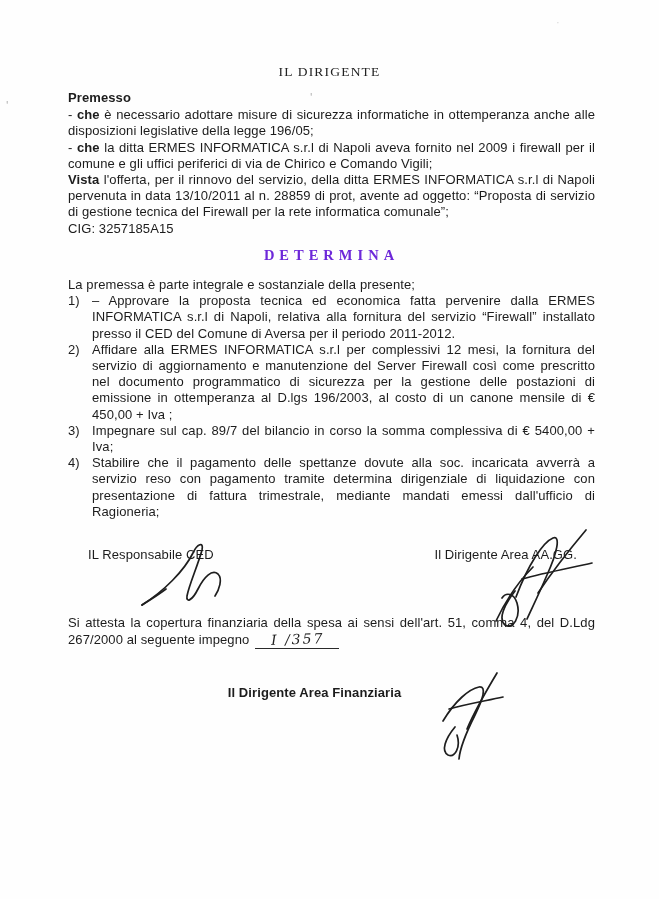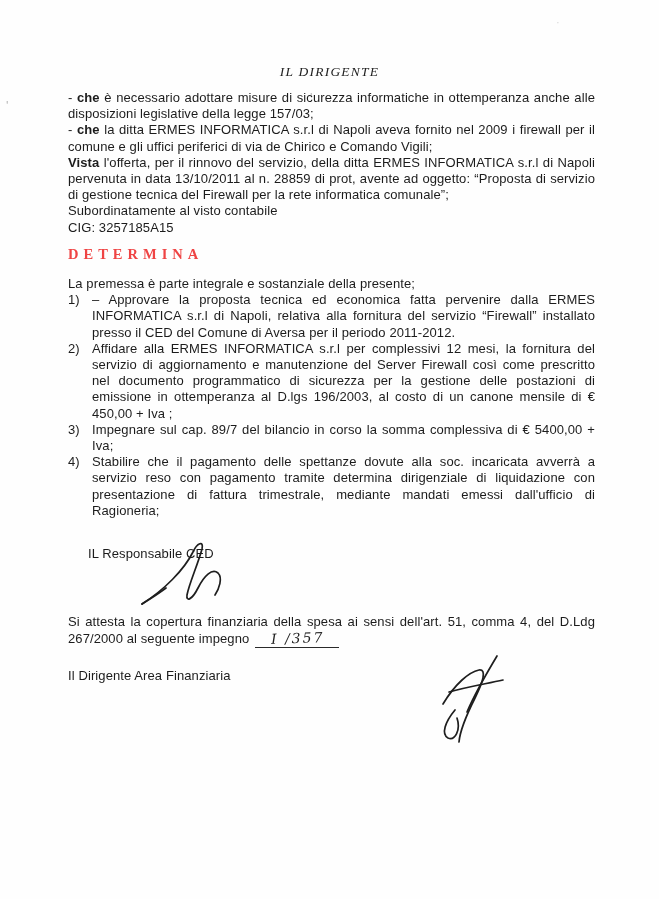--- a/index.html
+++ b/index.html
@@ -16,41 +16,40 @@
     background: #fefefe;
   }
   .doc-title {
     position: absolute;
     top: 64px; left: 0; right: 0;
     text-align: center;
     font-family: "Liberation Serif", serif;
     font-size: 13.5px;
     letter-spacing: 1.2px;
     color: #222;
-    font-style: italic;
   }
   .content {
     position: absolute;
     left: 68px; top: 90px;
     width: 527px;
     font-size: 13px;
     line-height: 16.2px;
     letter-spacing: 0.1px;
   }
   .premesso { font-weight: bold; margin: 0 0 1px 0; }
   .clause { margin: 0; text-align: justify; }
   .clause b { font-weight: bold; }
   .determina-heading {
-    text-align: left;
+    text-align: center;
     font-family: "Liberation Serif", serif;
     font-weight: bold;
     font-size: 14.5px;
     letter-spacing: 5px;
     margin: 10px 0 14px 0;
-    color: #ef4444;
+    color: #6d28d9;
   }
   .intro { margin: 0 0 0 0; }
   .numbered { margin: 0; }
   .li { display: flex; margin: 0; }
   .li .marker { flex: 0 0 24px; }
   .li .li-text { flex: 1; text-align: justify; }
   .sig-row {
     display: flex;
     justify-content: space-between;
     margin-top: 27px;
@@ -70,46 +69,47 @@
     display: inline-block;
     font-family: "DejaVu Serif", serif;
     font-style: italic;
     font-size: 14px;
     letter-spacing: 2px;
     transform: rotate(-2deg);
     color: #222;
   }
   .sig-bottom {
     position: relative;
-    margin-top: 20px;
-    text-align: left;
+    margin-top: 36px;
+    text-align: center;
     padding-right: 34px;
+    font-weight: bold;
   }
   .artifact { position: absolute; color: #b9b9b9; font-size: 13px; }
   .artifact2 { position: absolute; color: #d8d8d8; font-size: 11px; }
   svg path { fill: none; stroke: #1e1e1e; stroke-width: 1.7; stroke-linecap: round; stroke-linejoin: round; }
 </style>
 </head>
 <body>
 
 <div class="page">
 
   <span class="artifact" style="left:6px; top:98px;">'</span>
   <span class="artifact" style="left:310px; top:90px;">'</span>
   <span class="artifact2" style="left:556px; top:16px;">·</span>
 
   <div class="doc-title">IL DIRIGENTE</div>
 
   <div class="content">
 
+    <p class="premesso">Premesso</p>
 
-    <p class="clause"><span>- </span><b>che</b><span> è necessario adottare misure di sicurezza informatiche in ottemperanza anche alle disposizioni legislative della legge  157/03;</span></p>
+    <p class="clause"><span>- </span><b>che</b><span> è necessario adottare misure di sicurezza informatiche in ottemperanza anche alle disposizioni legislative della legge  196/05;</span></p>
     <p class="clause"><span>- </span><b>che</b><span> la ditta ERMES INFORMATICA s.r.l di Napoli aveva fornito nel 2009 i firewall per il comune e gli uffici periferici di via de Chirico e Comando Vigili;</span></p>
     <p class="clause"><span></span><b>Vista</b><span> l'offerta, per il rinnovo del servizio, della ditta ERMES INFORMATICA s.r.l di Napoli pervenuta in data 13/10/2011 al n. 28859 di prot, avente ad oggetto: “Proposta di servizio di gestione tecnica del Firewall per la rete informatica comunale”;</span></p>
-    <p class="clause"><span>Subordinatamente al visto contabile</span></p>
     <p class="clause"><span>CIG: 3257185A15</span></p>
 
     <div class="determina-heading">DETERMINA</div>
 
     <p class="intro">La premessa è parte integrale e sostanziale della presente;</p>
 
     <div class="numbered">
       <div class="li">
         <span class="marker">1)</span>
         <span class="li-text">– Approvare la proposta tecnica ed economica fatta pervenire dalla ERMES INFORMATICA s.r.l di Napoli, relativa alla fornitura del servizio “Firewall” installato presso il CED del Comune di Aversa per il periodo 2011-2012.</span>
@@ -129,20 +129,30 @@
     </div>
 
     <div class="sig-row">
       <div class="sig-block">
         <span>IL Responsabile CED</span>
         <svg class="sig-svg" style="left:48px; top:-12px;" width="120" height="78" viewBox="0 0 120 78">
           <path d="M6 70 C 28 56, 48 36, 57 18 C 61 9, 68 6, 66 15 C 62 30, 53 50, 51 61 C 50 68, 56 66, 62 54 C 68 42, 76 34, 82 39 C 87 44, 83 55, 79 61"></path>
           <path d="M6 70 C 14 65, 22 60, 30 54"></path>
         </svg>
       </div>
+      <div class="sig-block">
+        <span>Il Dirigente Area AA.GG.</span>
+        <svg class="sig-svg" style="left:52px; top:-20px;" width="130" height="102" viewBox="0 0 130 102">
+          <path d="M100 3 C 84 22, 64 48, 52 66"></path>
+          <path d="M30 70 C 42 38, 57 15, 67 11 C 75 8, 71 26, 61 48 C 53 67, 45 83, 41 92"></path>
+          <path d="M36 52 C 58 46, 84 41, 106 36"></path>
+          <path d="M10 94 C 21 71, 35 52, 47 40"></path>
+          <path d="M29 64 C 18 78, 12 92, 19 98 C 27 103, 35 90, 31 76 C 28 66, 20 65, 16 71"></path>
+        </svg>
+      </div>
     </div>
 
     <p class="attestation"><span>Si attesta la copertura finanziaria della spesa ai sensi dell'art. 51, comma 4, del D.Ldg 267/2000 al seguente impegno</span><span class="impegno-wrap"><span class="impegno-value">I /357</span></span></p>
 
     <div class="sig-bottom">
       <span>Il Dirigente Area Finanziaria</span>
       <svg class="sig-svg" style="right:78px; top:-14px;" width="92" height="92" viewBox="0 0 92 92">
         <path d="M72 2 C 60 22, 48 44, 42 58"></path>
         <path d="M18 50 C 30 30, 44 18, 54 16 C 62 15, 58 28, 50 44 C 42 60, 35 76, 34 88"></path>
         <path d="M24 38 C 42 33, 60 30, 78 26"></path>

